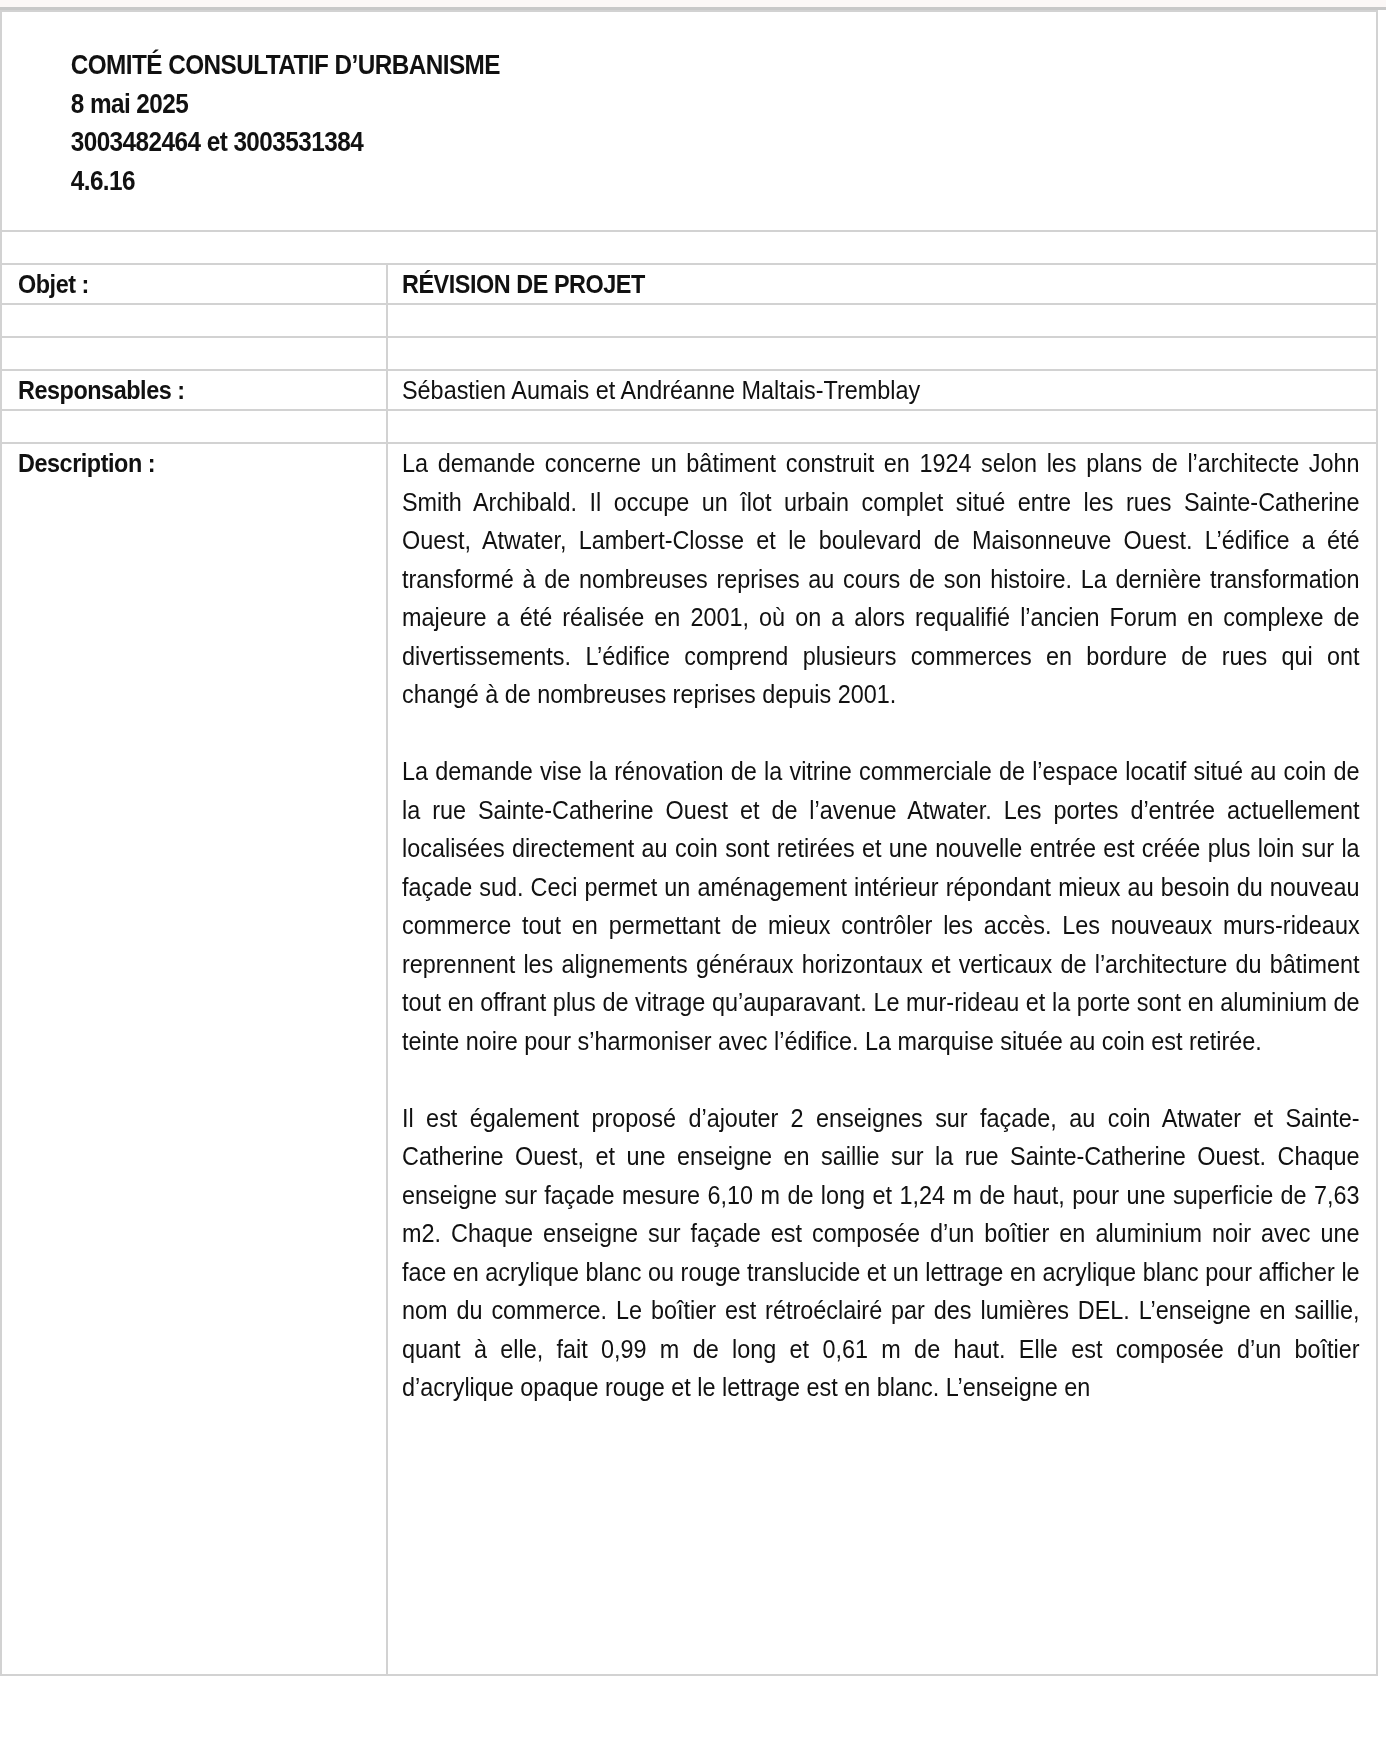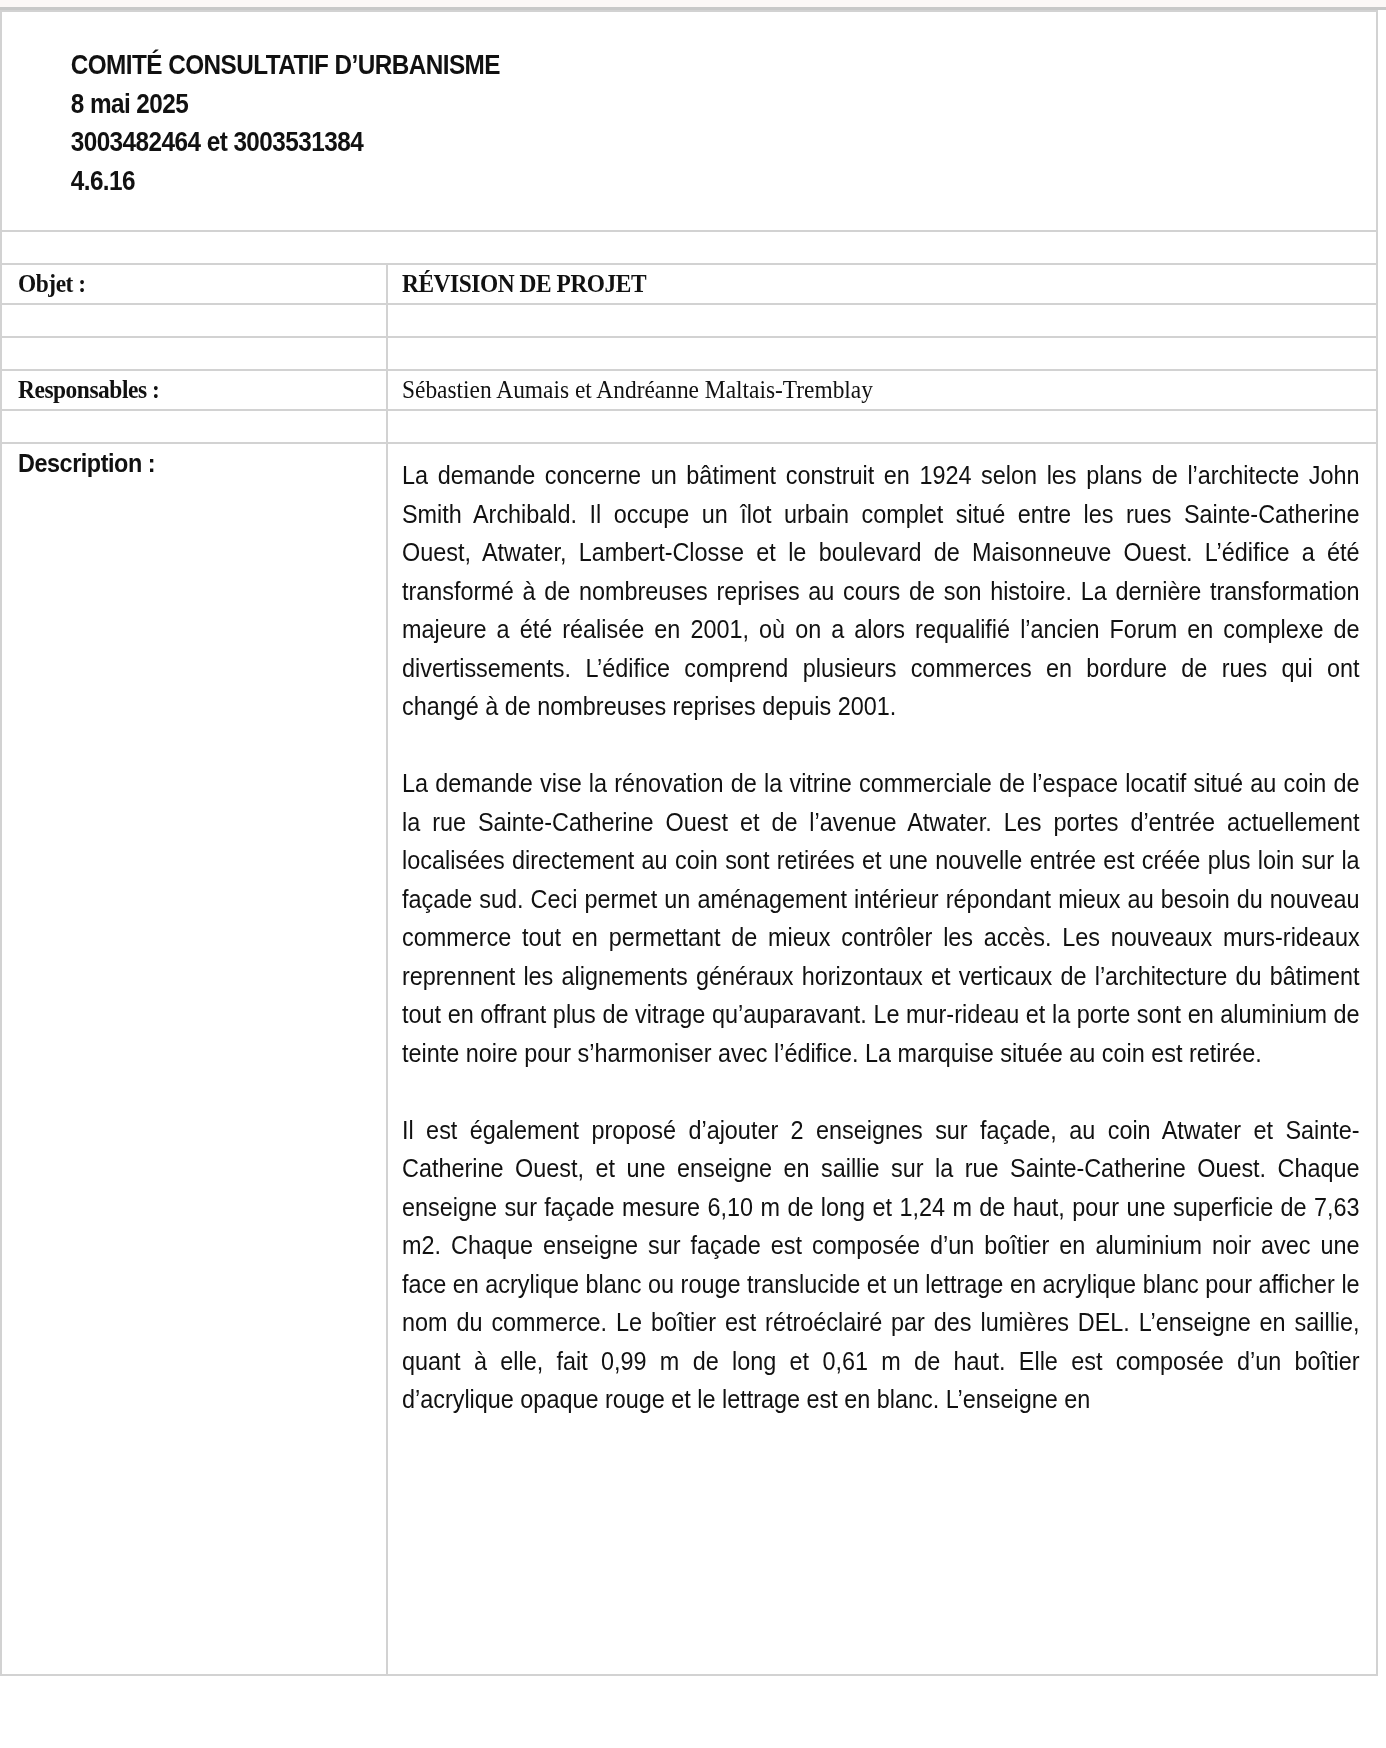--- a/index.html
+++ b/index.html
@@ -43,21 +43,21 @@
       padding-top: 34px;
       font-weight: bold;
       font-size: 27px;
       line-height: 38.5px;
       letter-spacing: -0.6px;
       transform: scaleX(0.9);
       transform-origin: center top;
     }
     .header-lines div { white-space: nowrap; }
     .spacer-row td { height: 31px; }
-    .field-row td { height: 36px; font-family: Liberation Serif, serif; }
+    .field-row td { height: 36px; }
     .label-cell {
       width: 382px;
       padding-left: 16px !important;
       box-sizing: border-box;
     }
     .value-cell {
       padding-left: 14px !important;
       padding-right: 16px !important;
       box-sizing: border-box;
     }
@@ -79,21 +79,21 @@
       transform-origin: left top;
       white-space: nowrap;
     }
     .value.bold { font-weight: bold; letter-spacing: -0.5px; }
     .desc-cell {
       height: 1232px;
     }
     .desc-wrap {
       width: 958px;
       overflow: hidden;
-      padding-top: 12px;
+      padding-top: 0px;
     }
     .desc-inner {
       width: 1064px;
       transform: scaleX(0.9);
       transform-origin: left top;
     }
     .desc-para {
       font-size: 26px;
       line-height: 38.5px;
       text-align: justify;

